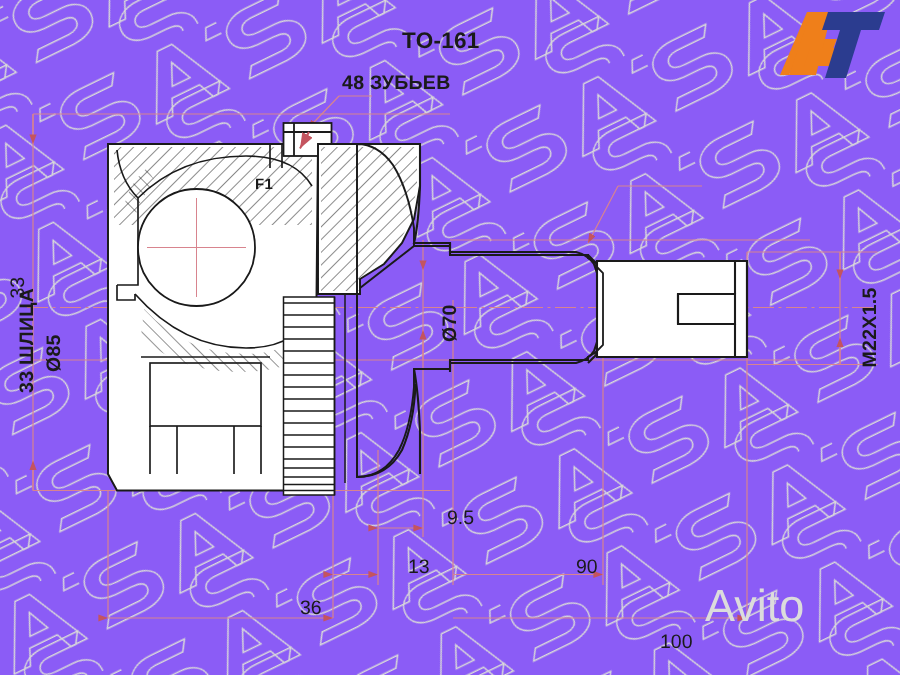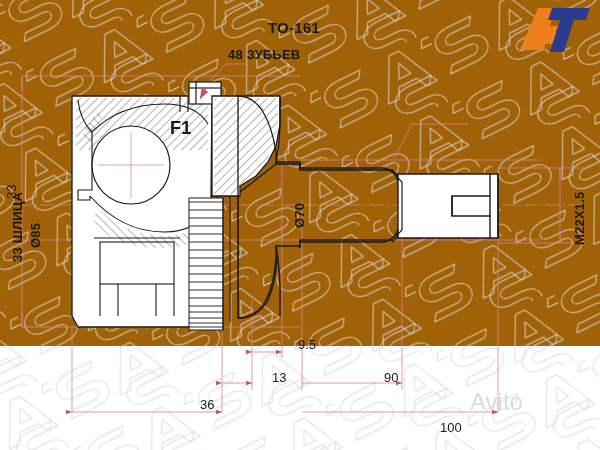--- a/index.html
+++ b/index.html
@@ -1,26 +1,26 @@
 <!DOCTYPE html>
 <html><head>
 <meta charset="utf-8">
 <style>
   html,body{margin:0;padding:0;background:#fff;}
   body{width:600px;height:450px;overflow:hidden;
        font-family:"Liberation Sans","DejaVu Sans",sans-serif;color:#1a1a1a;}
-  #stage{position:relative;width:600px;height:346px;background:#a16207;}
+  #stage{position:relative;width:600px;height:450px;background:#8b5cf6;}
   #wm, #draw, #labels, #logo, #avito{position:absolute;left:0;top:0;width:600px;height:450px;}
   #wm{opacity:1;}
   .lbl{position:absolute;white-space:nowrap;font-weight:700;letter-spacing:.2px;}
   .dim{position:absolute;white-space:nowrap;font-weight:400;padding-left:44px;}
   .rot90{transform-origin:0 0;transform:rotate(-90deg);}
   #partno{font-size:15px;font-weight:700;}
   .t14{font-size:13px;}
-  .t15{font-size:18px;}
+  .t15{font-size:10px;}
   #avito{font-size:34px;color:#d8d8d8;font-weight:400;}
 </style>
 </head>
 <body>
 
 <div id="stage">
 
   <svg id="wm" viewBox="0 0 600 450">
     <defs>
       <g id="satglyph">
@@ -257,17 +257,17 @@
     <g transform="translate(518,4)">
       <path d="M14 46 L26 4 L40 4 L30 22 L40 22 L36 32 L25 32 L20 46 Z
                M2 46 L20 4 L27 4 L8 46 Z" fill="#ef7f1a"></path>
       <path d="M8 46 L22 6 L36 6 L26 46 Z" fill="#ef7f1a"></path>
       <path d="M22 28 L40 28 L36 40 L18 40 Z" fill="#ef7f1a"></path>
       <path d="M34 4 L72 4 L68 16 L56 16 L46 48 L32 48 L42 16 L30 16 Z" fill="#2b3c8f"></path>
     </g>
   </svg>
 
   <div id="avito">
-    <div style="position:absolute;left:470px;top:388px;font-size:24px;color:#dcdcdc;
+    <div style="position:absolute;left:470px;top:388px;font-size:30px;color:#dcdcdc;
                 font-family:'Liberation Sans',sans-serif;">Avito</div>
   </div>
 
 </div>
 
 </body></html>

